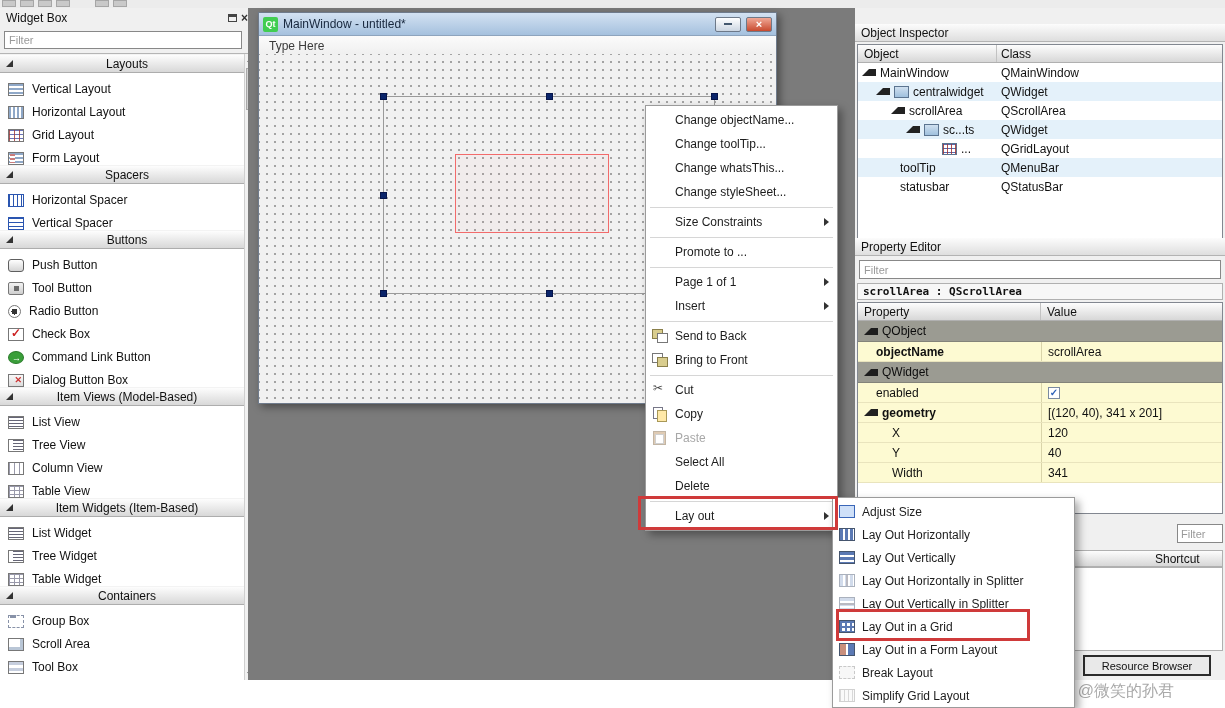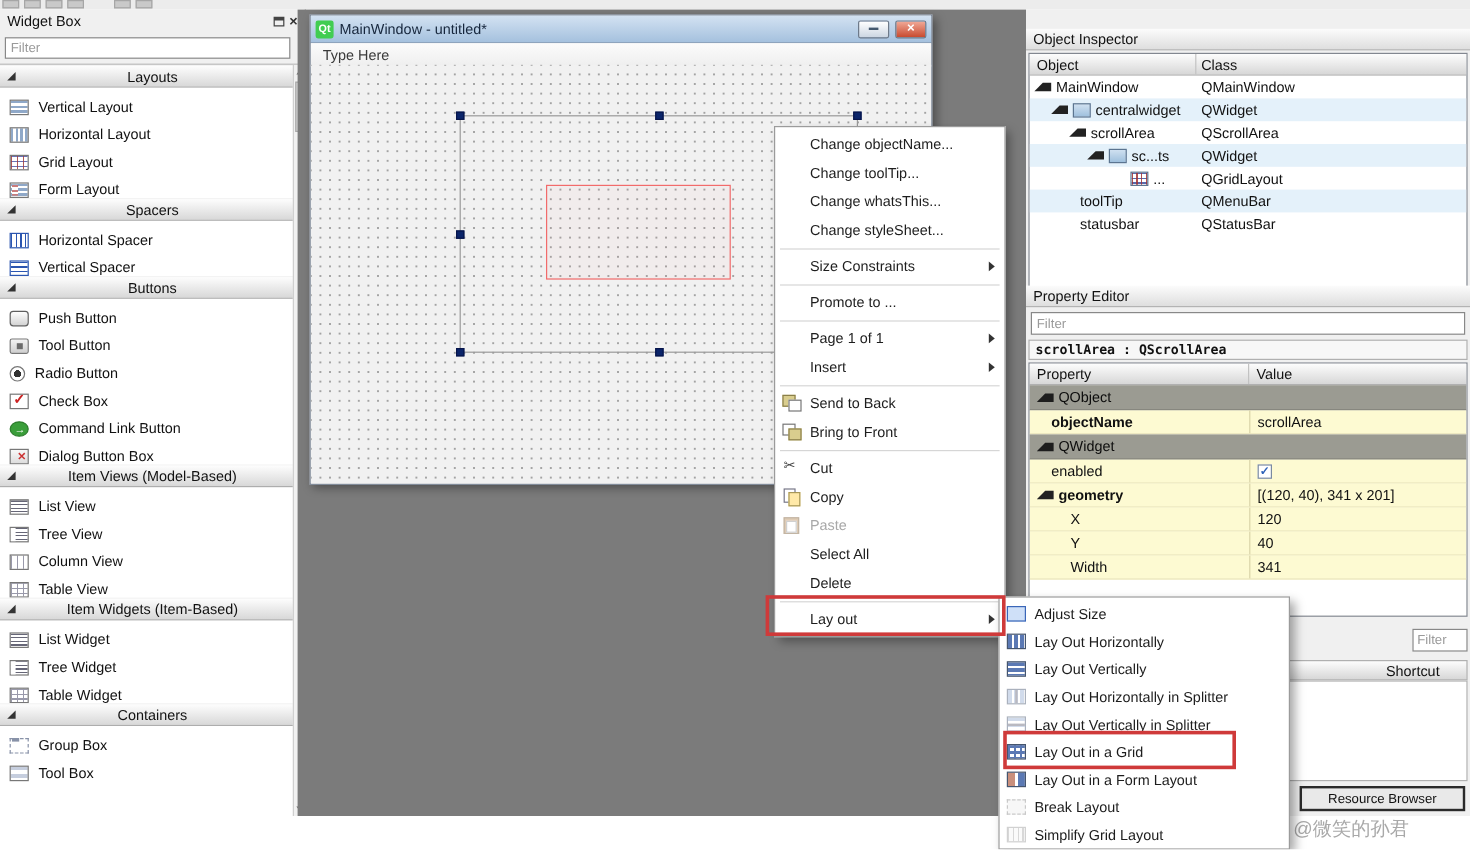--- a/index.html
+++ b/index.html
@@ -147,21 +147,21 @@
   .prow .vc{flex:1;display:flex;align-items:center;padding-left:6px;border-left:1px solid #d9d4a9;box-sizing:border-box;white-space:nowrap}
   .bold{font-weight:bold}
   .cb{width:12px;height:12px;border:1px solid #7a8aa0;background:#fff;display:flex;align-items:center;justify-content:center;font-size:10px;color:#2d62b8;font-weight:bold;box-sizing:border-box}
   
   .ap{position:absolute;left:0;top:508px;width:370px;height:164px}
   .ap-filter{position:absolute;left:322px;top:8px;width:46px;height:19px;border:1px solid #888;box-sizing:border-box;font-size:11px;padding:0 3px;background:#fff}
   .ap-filter::placeholder{color:#9a9a9a}
   .ap-head{position:absolute;left:2px;top:34px;width:366px;height:17px;background:linear-gradient(#fdfdfd,#d7d7d7);border:1px solid #b0b0b0;box-sizing:border-box}
   .ap-head span{position:absolute;left:297px;top:1px}
   .ap-list{position:absolute;left:2px;top:51px;width:366px;height:84px;background:#fff;border:1px solid #b0b0b0;box-sizing:border-box}
-  .res-tab{position:absolute;left:228px;top:139px;width:138px;height:21px;background:#e9e9e9;border:2px solid #2b2b2b;box-sizing:border-box;display:flex;align-items:center;justify-content:center;font-size:11px}
+  .res-tab{position:absolute;left:228px;top:139px;width:128px;height:21px;background:#e9e9e9;border:2px solid #2b2b2b;box-sizing:border-box;display:flex;align-items:center;justify-content:center;font-size:11px}
   .watermark{position:absolute;left:1028px;top:681px;color:#a9a9a9;font-size:16px;white-space:nowrap;font-family:"Liberation Sans",sans-serif}
 </style>
 </head>
 <body>
 
 <div id="root">
 
   <div class="topstrip">
     <span class="tfrag" style="left:2px"></span>
     <span class="tfrag" style="left:20px"></span>
@@ -281,20 +281,24 @@
           <span class="wb-lab">Table Widget</span>
         </div>
 
       <div class="wb-sec">
           <span class="sec-tri"></span>
           <span>Containers</span>
         </div>
       <div class="wb-item">
           <span class="wi wi-group"></span>
           <span class="wb-lab">Group Box</span>
+        </div>
+      <div class="wb-item">
+          <span class="wi wi-scroll"></span>
+          <span class="wb-lab">Scroll Area</span>
         </div>
       <div class="wb-item">
           <span class="wi wi-tbox"></span>
           <span class="wb-lab">Tool Box</span>
         </div>
 
       <div class="vscroll">
         <span class="sb-up"></span>
         <span class="sb-thumb"></span>
         <span class="sb-dn"></span>

